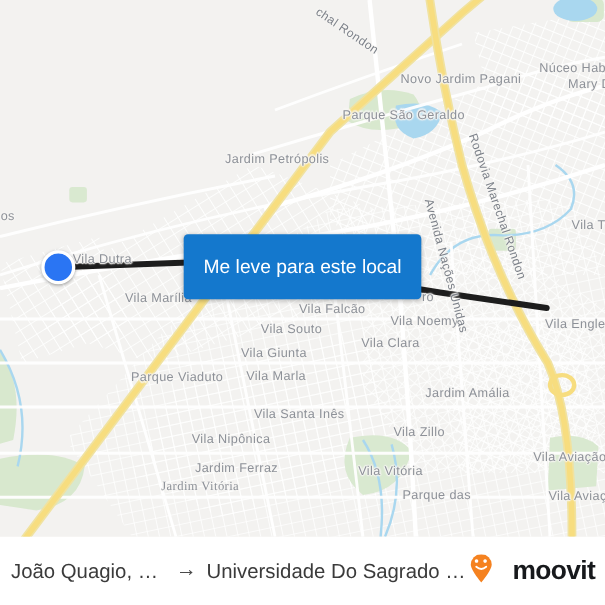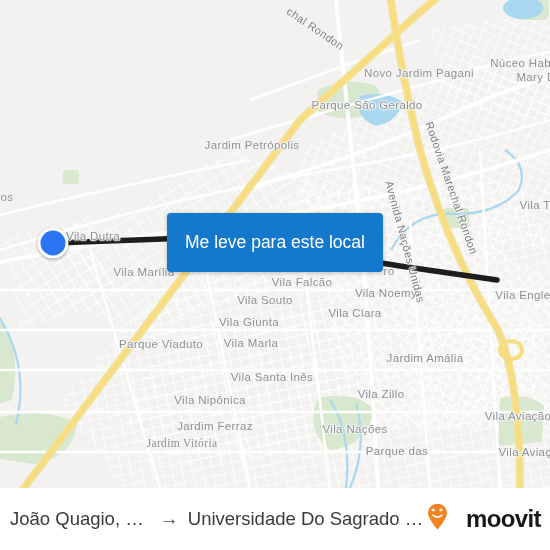--- a/index.html
+++ b/index.html
@@ -202,21 +202,21 @@
         <div class="lbl" style="left: 355px; top: 313px;">Vila Clara</div>
         <div class="lbl" style="left: 249px; top: 322px;">Vila Giunta</div>
         <div class="lbl" style="left: 251px; top: 343px;">Vila Marla</div>
         <div class="lbl" style="left: 161px; top: 344px;">Parque Viaduto</div>
         <div class="lbl" style="left: 425px; top: 358px;">Jardim Amália</div>
         <div class="lbl" style="left: 272px; top: 377px;">Vila Santa Inês</div>
         <div class="lbl" style="left: 381px; top: 394px;">Vila Zillo</div>
         <div class="lbl" style="left: 210px; top: 400px;">Vila Nipônica</div>
         <div class="lbl" style="left: 518px; top: 416px;">Vila Aviação</div>
         <div class="lbl" style="left: 215px; top: 426px;">Jardim Ferraz</div>
-        <div class="lbl" style="left: 355px; top: 429px;">Vila Nações</div>
+        <div class="lbl" style="left: 355px; top: 429px;">Vila Vitória</div>
         <div class="lbl" style="left: 182px; top: 443px; font-family: Liberation Serif, serif;">Jardim Vitória</div>
         <div class="lbl" style="left: 525px; top: 452px;">Vila Aviaç</div>
         <div class="lbl" style="left: 397px; top: 451px;">Parque das</div>
         <div class="lbl" style="left: 397px; top: 464px; margin-top: 46px;">Nações</div>
         <div class="lbl" style="left: 207px; top: 467px; margin-top: 40px;">Jardim Ouro</div>
         <div class="lbl" style="left: 7px; top: 197px;">os</div>
       </div>
     <div id="road-labels">
         <div class="road-lbl" style="left: 288px; top: 4px; transform: rotate(34deg);">chal Rondon</div>
         <div class="road-lbl" style="left: 429px; top: 116px; transform: rotate(71deg);">Rodovia Marechal Rondon</div>

